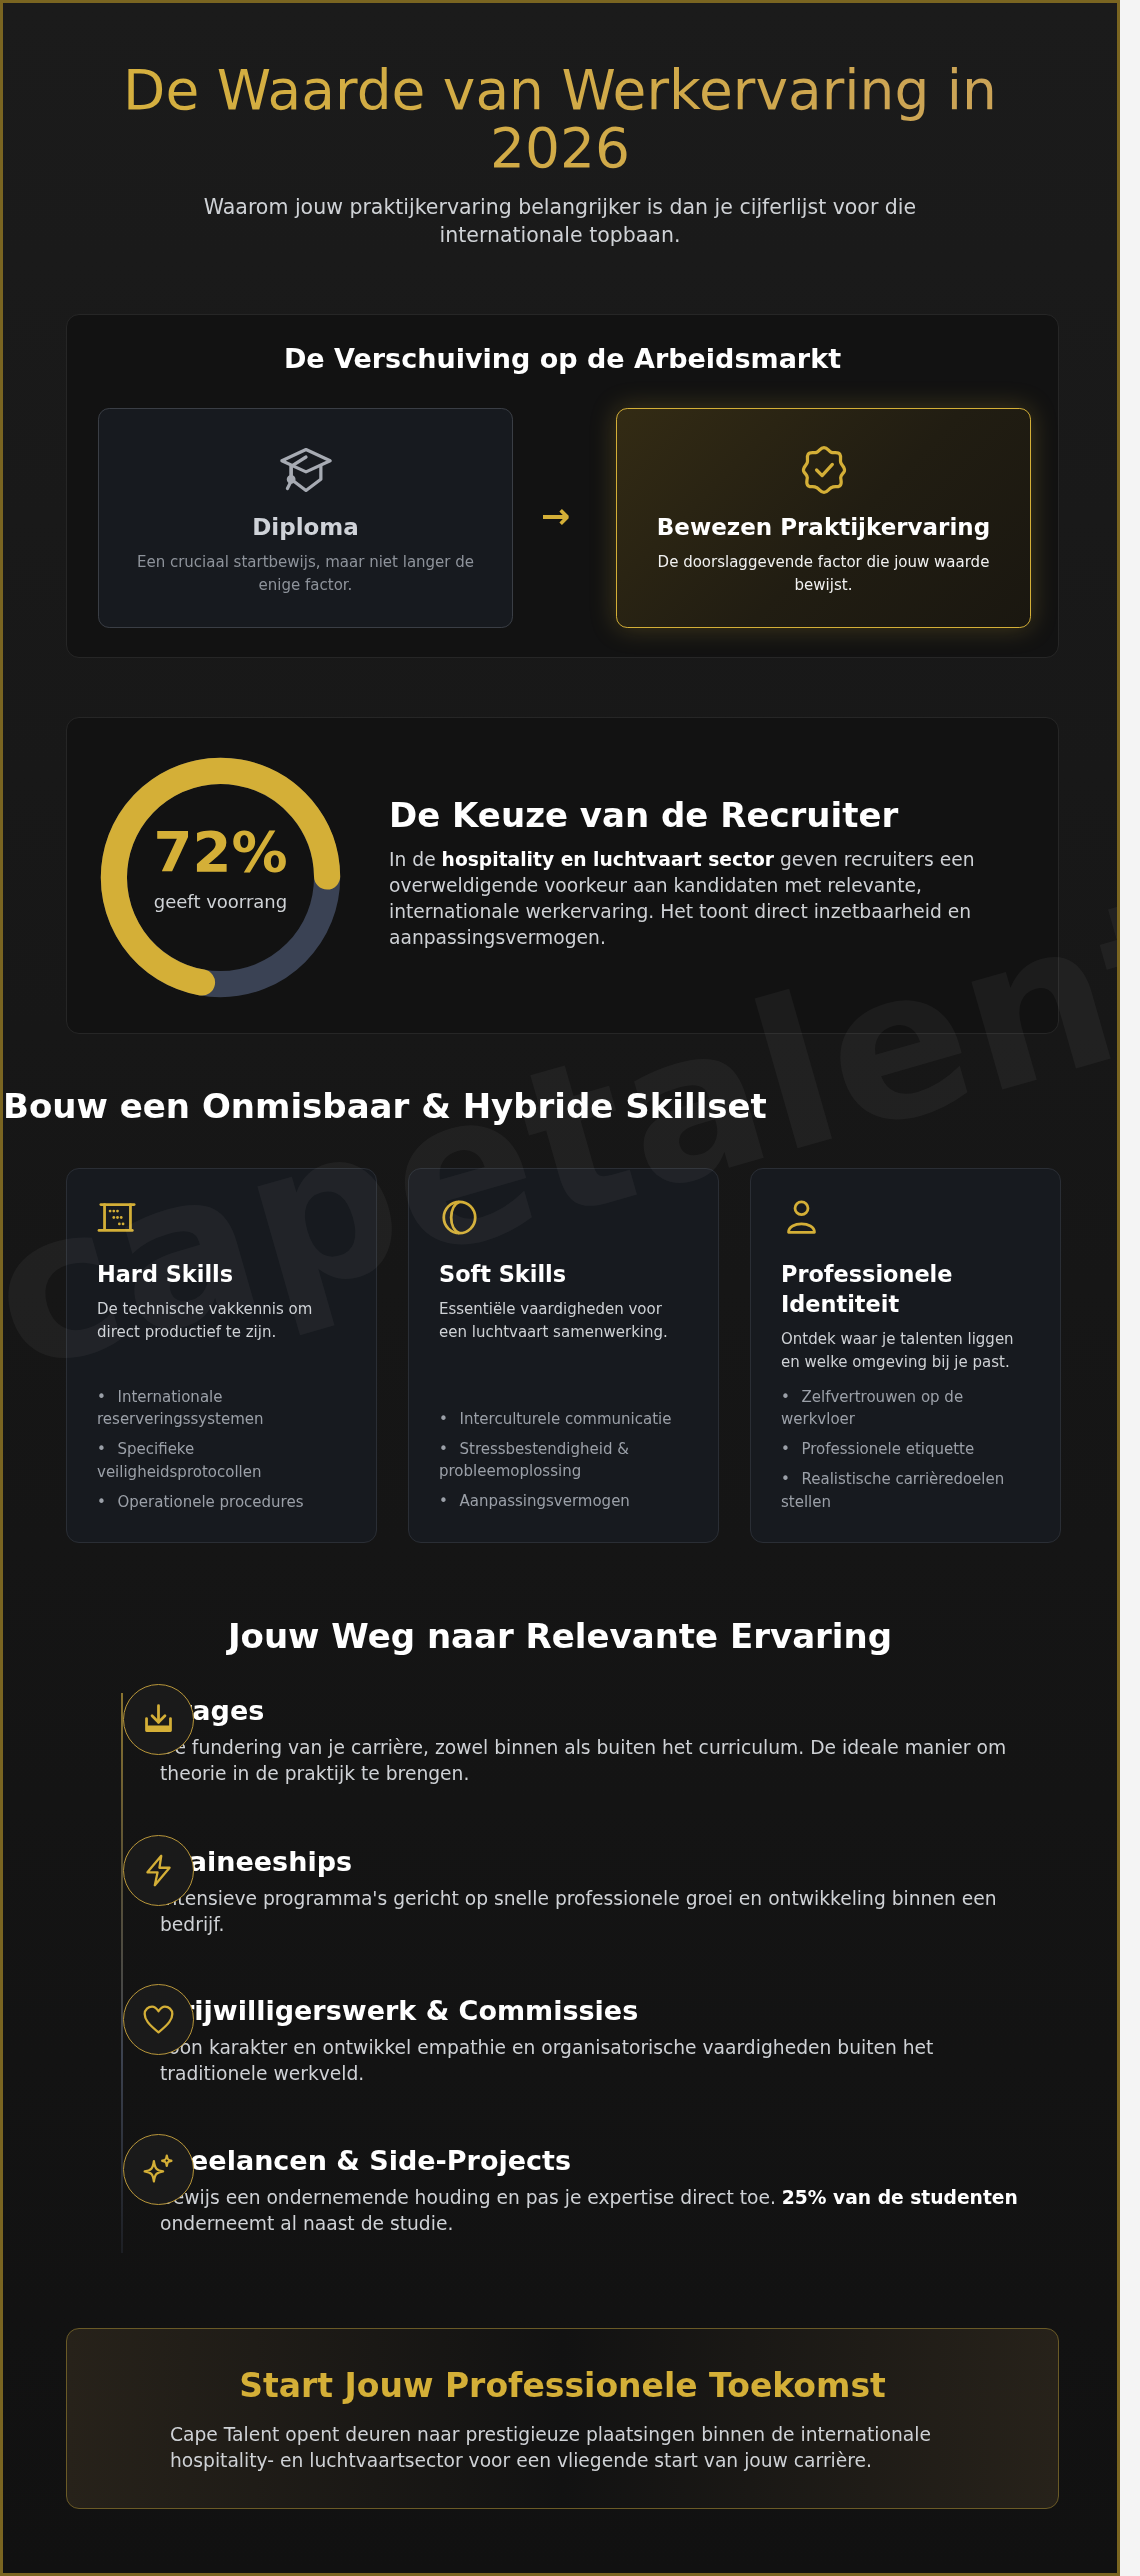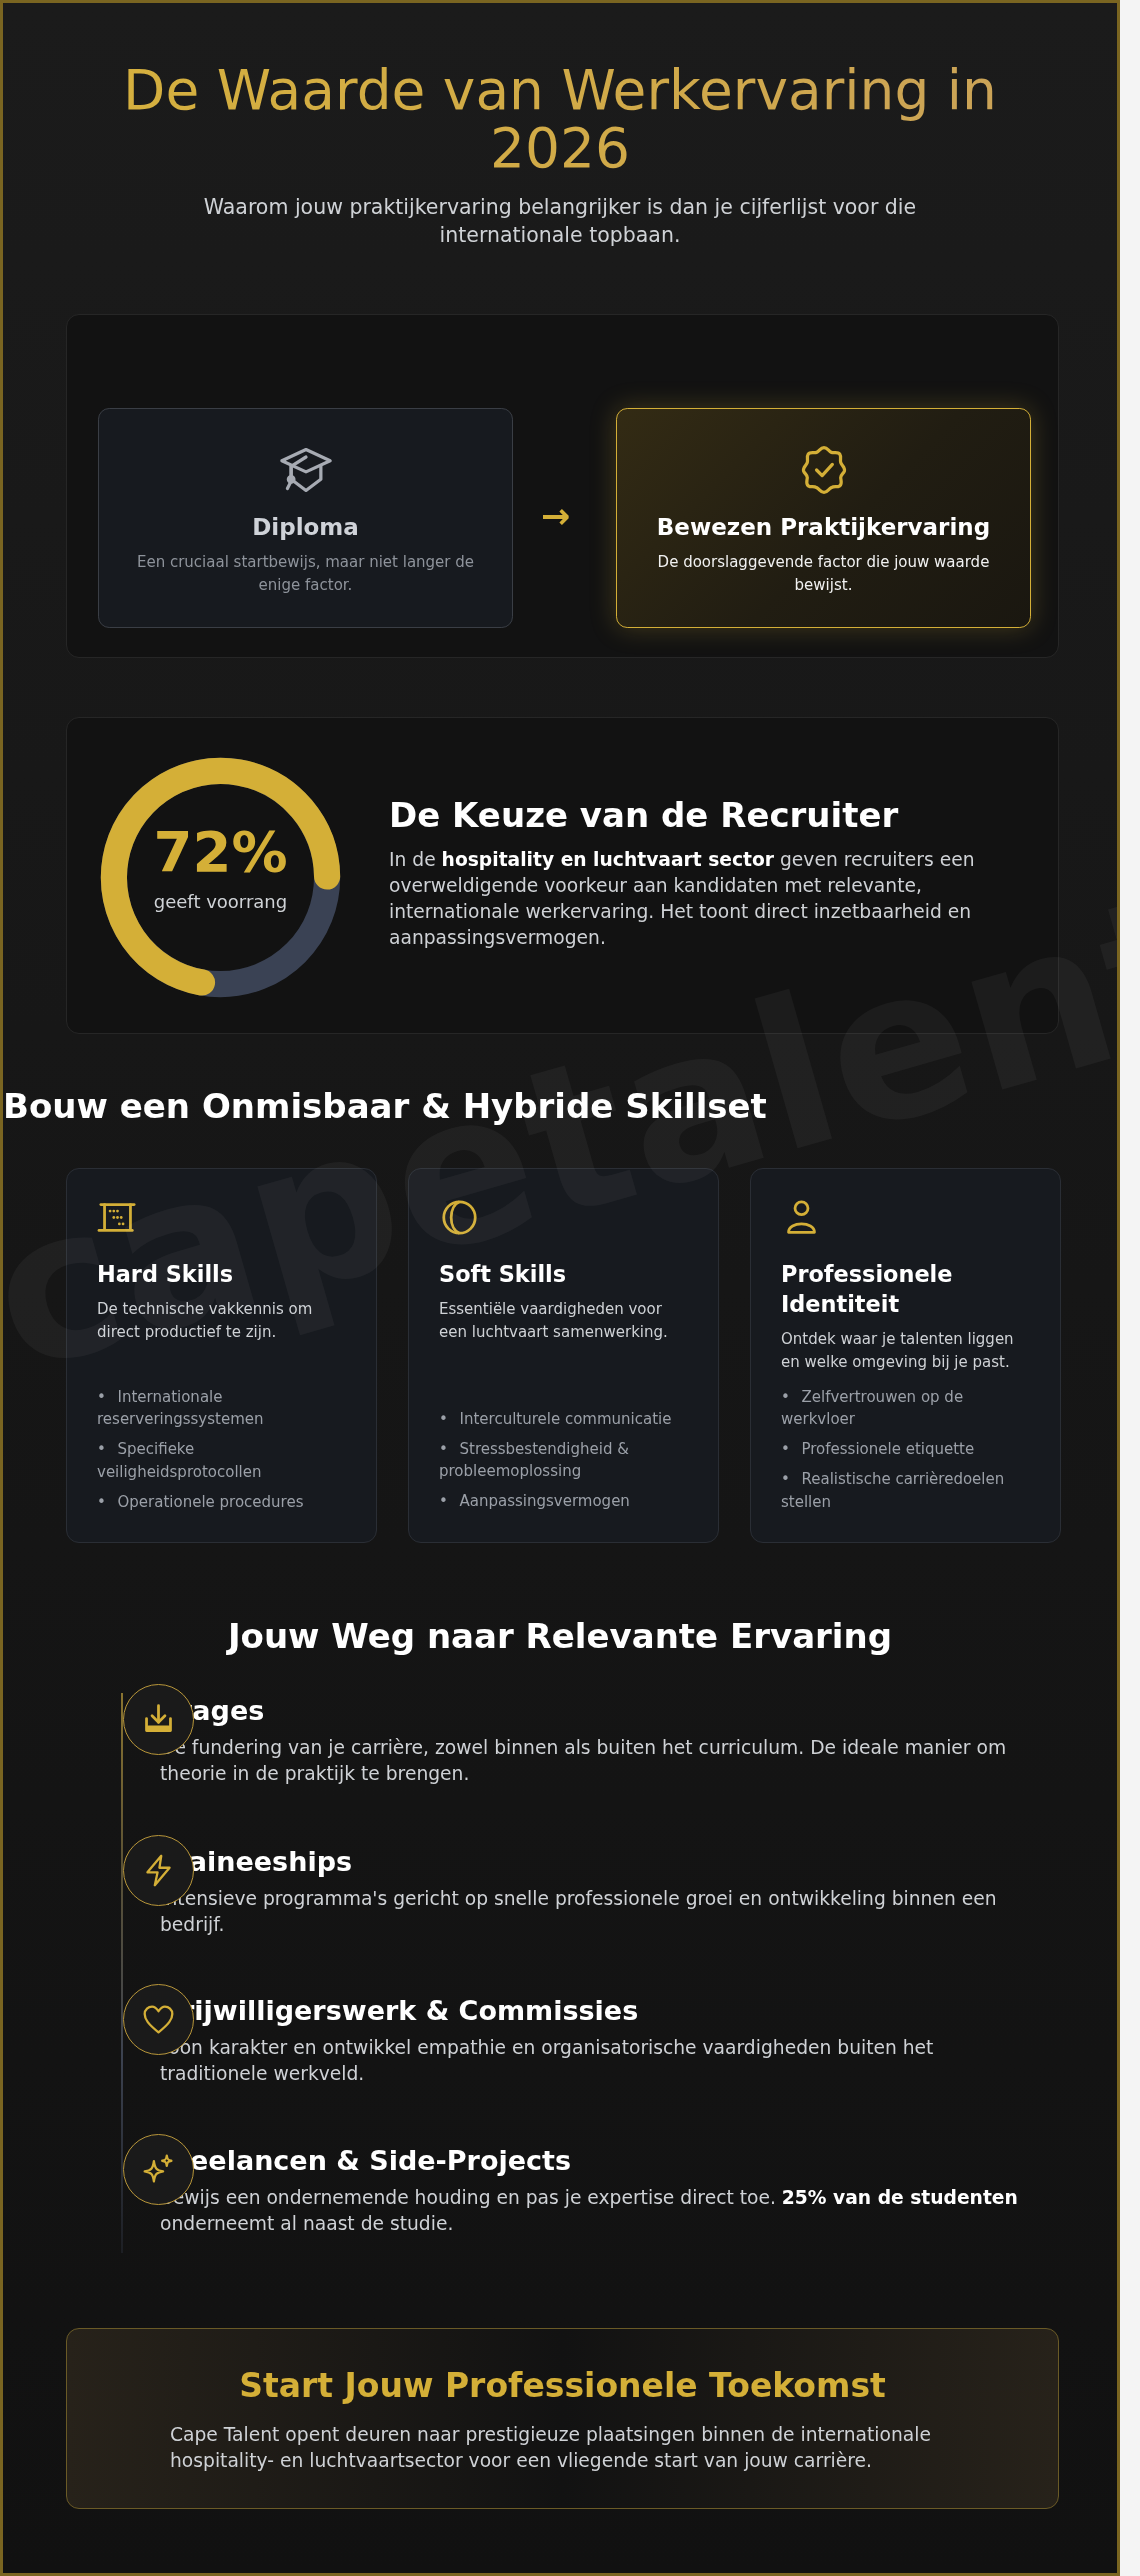--- a/index.html
+++ b/index.html
@@ -172,20 +172,21 @@
 <body>
 
 <div class="frame">
 
   <div class="watermark">capetalent.nl</div>
 
   <h1 class="hero-title" style="margin:0">De Waarde van Werkervaring in 2026</h1>
   <p class="hero-sub" style="margin:0">Waarom jouw praktijkervaring belangrijker is dan je cijferlijst voor die internationale topbaan.</p>
 
   <section class="panel p-shift">
+    <h2 class="shift-title" style="margin:0">De Verschuiving op de Arbeidsmarkt</h2>
 
     <div class="card card-dip">
       <svg class="ico" viewBox="0 0 60 56" fill="none" stroke="#a7abb3" stroke-width="3.5" stroke-linejoin="round" stroke-linecap="round">
         <path d="M30 6 L56 18 L30 30 L4 18 Z"></path>
         <path d="M14 24 V38 L30 50 L46 38 V24"></path>
         <path d="M30 14 L14 24 V40 L10 48"></path>
         <circle cx="14" cy="38" r="3"></circle>
       </svg>
       <div class="c-title">Diploma</div>
       <div class="c-desc">Een cruciaal startbewijs, maar niet langer de enige factor.</div>

